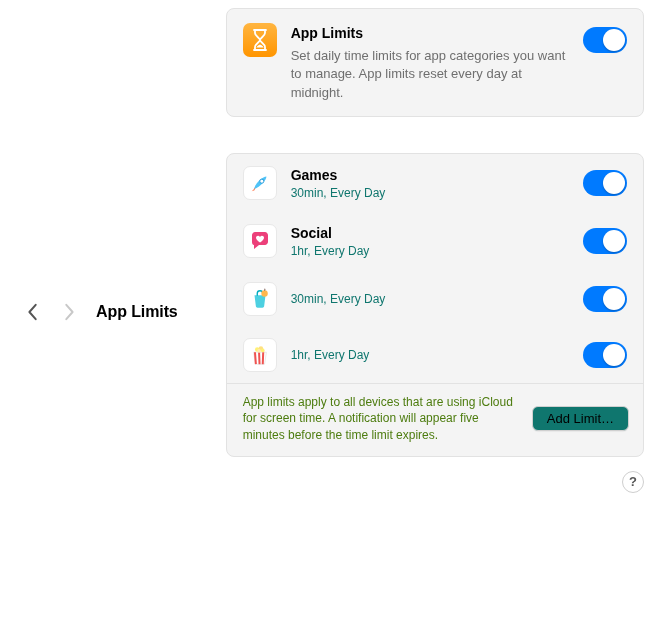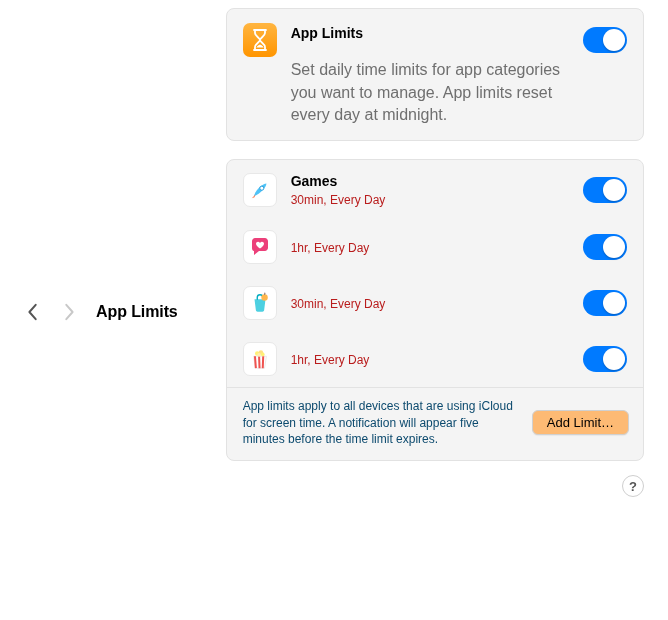--- a/index.html
+++ b/index.html
@@ -57,21 +57,21 @@
       display: flex;
       flex-direction: column;
     }
     .panel {
       background: #f4f4f4;
       border: 1px solid #e2e2e2;
       border-radius: 8px;
       padding: 0;
     }
     .panel + .panel {
-      margin-top: 18px;
+      margin-top: 36px;
     }
     .row {
       display: flex;
       align-items: flex-start;
       padding: 14px 16px 14px 16px;
     }
     .row-icon {
       width: 34px;
       height: 34px;
       border-radius: 7px;
@@ -93,24 +93,24 @@
       color: #000;
       line-height: 1.3;
     }
     .row-subtitle {
       font-size: 12px;
       color: #707070;
       line-height: 1.35;
       margin-top: 1px;
     }
     .row-desc {
-      font-size: 16px;
+      font-size: 13px;
       color: #6f6f6f;
       line-height: 1.4;
-      margin-top: 17px;
+      margin-top: 5px;
     }
     .toggle {
       width: 44px;
       height: 26px;
       background: #007aff;
       border-radius: 13px;
       position: relative;
       flex-shrink: 0;
       margin-left: 12px;
       margin-top: 4px;
@@ -137,40 +137,40 @@
       height: 34px;
       background: #fff;
       border: 1px solid #e8e8e8;
     }
     .category-row .row-title {
       font-size: 14px;
       font-weight: 700;
     }
     .category-row .row-subtitle {
       font-size: 12px;
-      color: #b91c1c;
+      color: #0f766e;
     }
     .category-row .toggle {
       margin-top: 0;
     }
     .footer-row {
       display: flex;
       align-items: center;
       padding: 10px 14px 12px 16px;
       border-top: 1px solid #e2e2e2;
       gap: 14px;
     }
     .footer-text {
       font-size: 12px;
-      color: #0c4a6e;
+      color: #4d7c0f;
       line-height: 1.4;
       flex: 1;
     }
     .add-button {
-      background: #fdba74;
+      background: #0f766e;
       border: 1px solid #d0d0d0;
       border-radius: 6px;
       padding: 4px 14px;
       font-size: 13px;
       color: #000;
       cursor: pointer;
       box-shadow: 0 1px 1px rgba(0,0,0,0.05);
       white-space: nowrap;
     }
     .help-btn {
@@ -250,20 +250,21 @@
       </div>
 
       <div class="category-row with-border">
         <div class="row-icon">
           <svg width="24" height="24" viewBox="0 0 24 24">
             <path d="M4 6c0-1.5 1.5-3 3-3h10c1.5 0 3 1.5 3 3v7c0 1.5-1.5 3-3 3H11l-5 4v-4c-1.5 0-2-1.5-2-3V6z" fill="#ec407a"></path>
             <path d="M12 13.5c-2-1.5-4-3-4-4.8 0-1.2 1-2 2-2 .8 0 1.5.5 2 1.2.5-.7 1.2-1.2 2-1.2 1 0 2 .8 2 2 0 1.8-2 3.3-4 4.8z" fill="#fff"></path>
           </svg>
         </div>
         <div class="row-text">
+          <div class="row-title">Social</div>
           <div class="row-subtitle">1hr, Every Day</div>
         </div>
         <div class="toggle"></div>
       </div>
 
       <div class="category-row with-border">
         <div class="row-icon">
           <svg width="22" height="22" viewBox="0 0 24 24">
             <path d="M6 8h12l-1.5 12c-.1 1-.9 1.5-1.8 1.5H9.3c-.9 0-1.7-.5-1.8-1.5L6 8z" fill="#4dd0e1"></path>
             <path d="M9 8V6c0-1.7 1.3-3 3-3s3 1.3 3 3v2" stroke="#00acc1" stroke-width="1.5" fill="none" stroke-linecap="round"></path>

